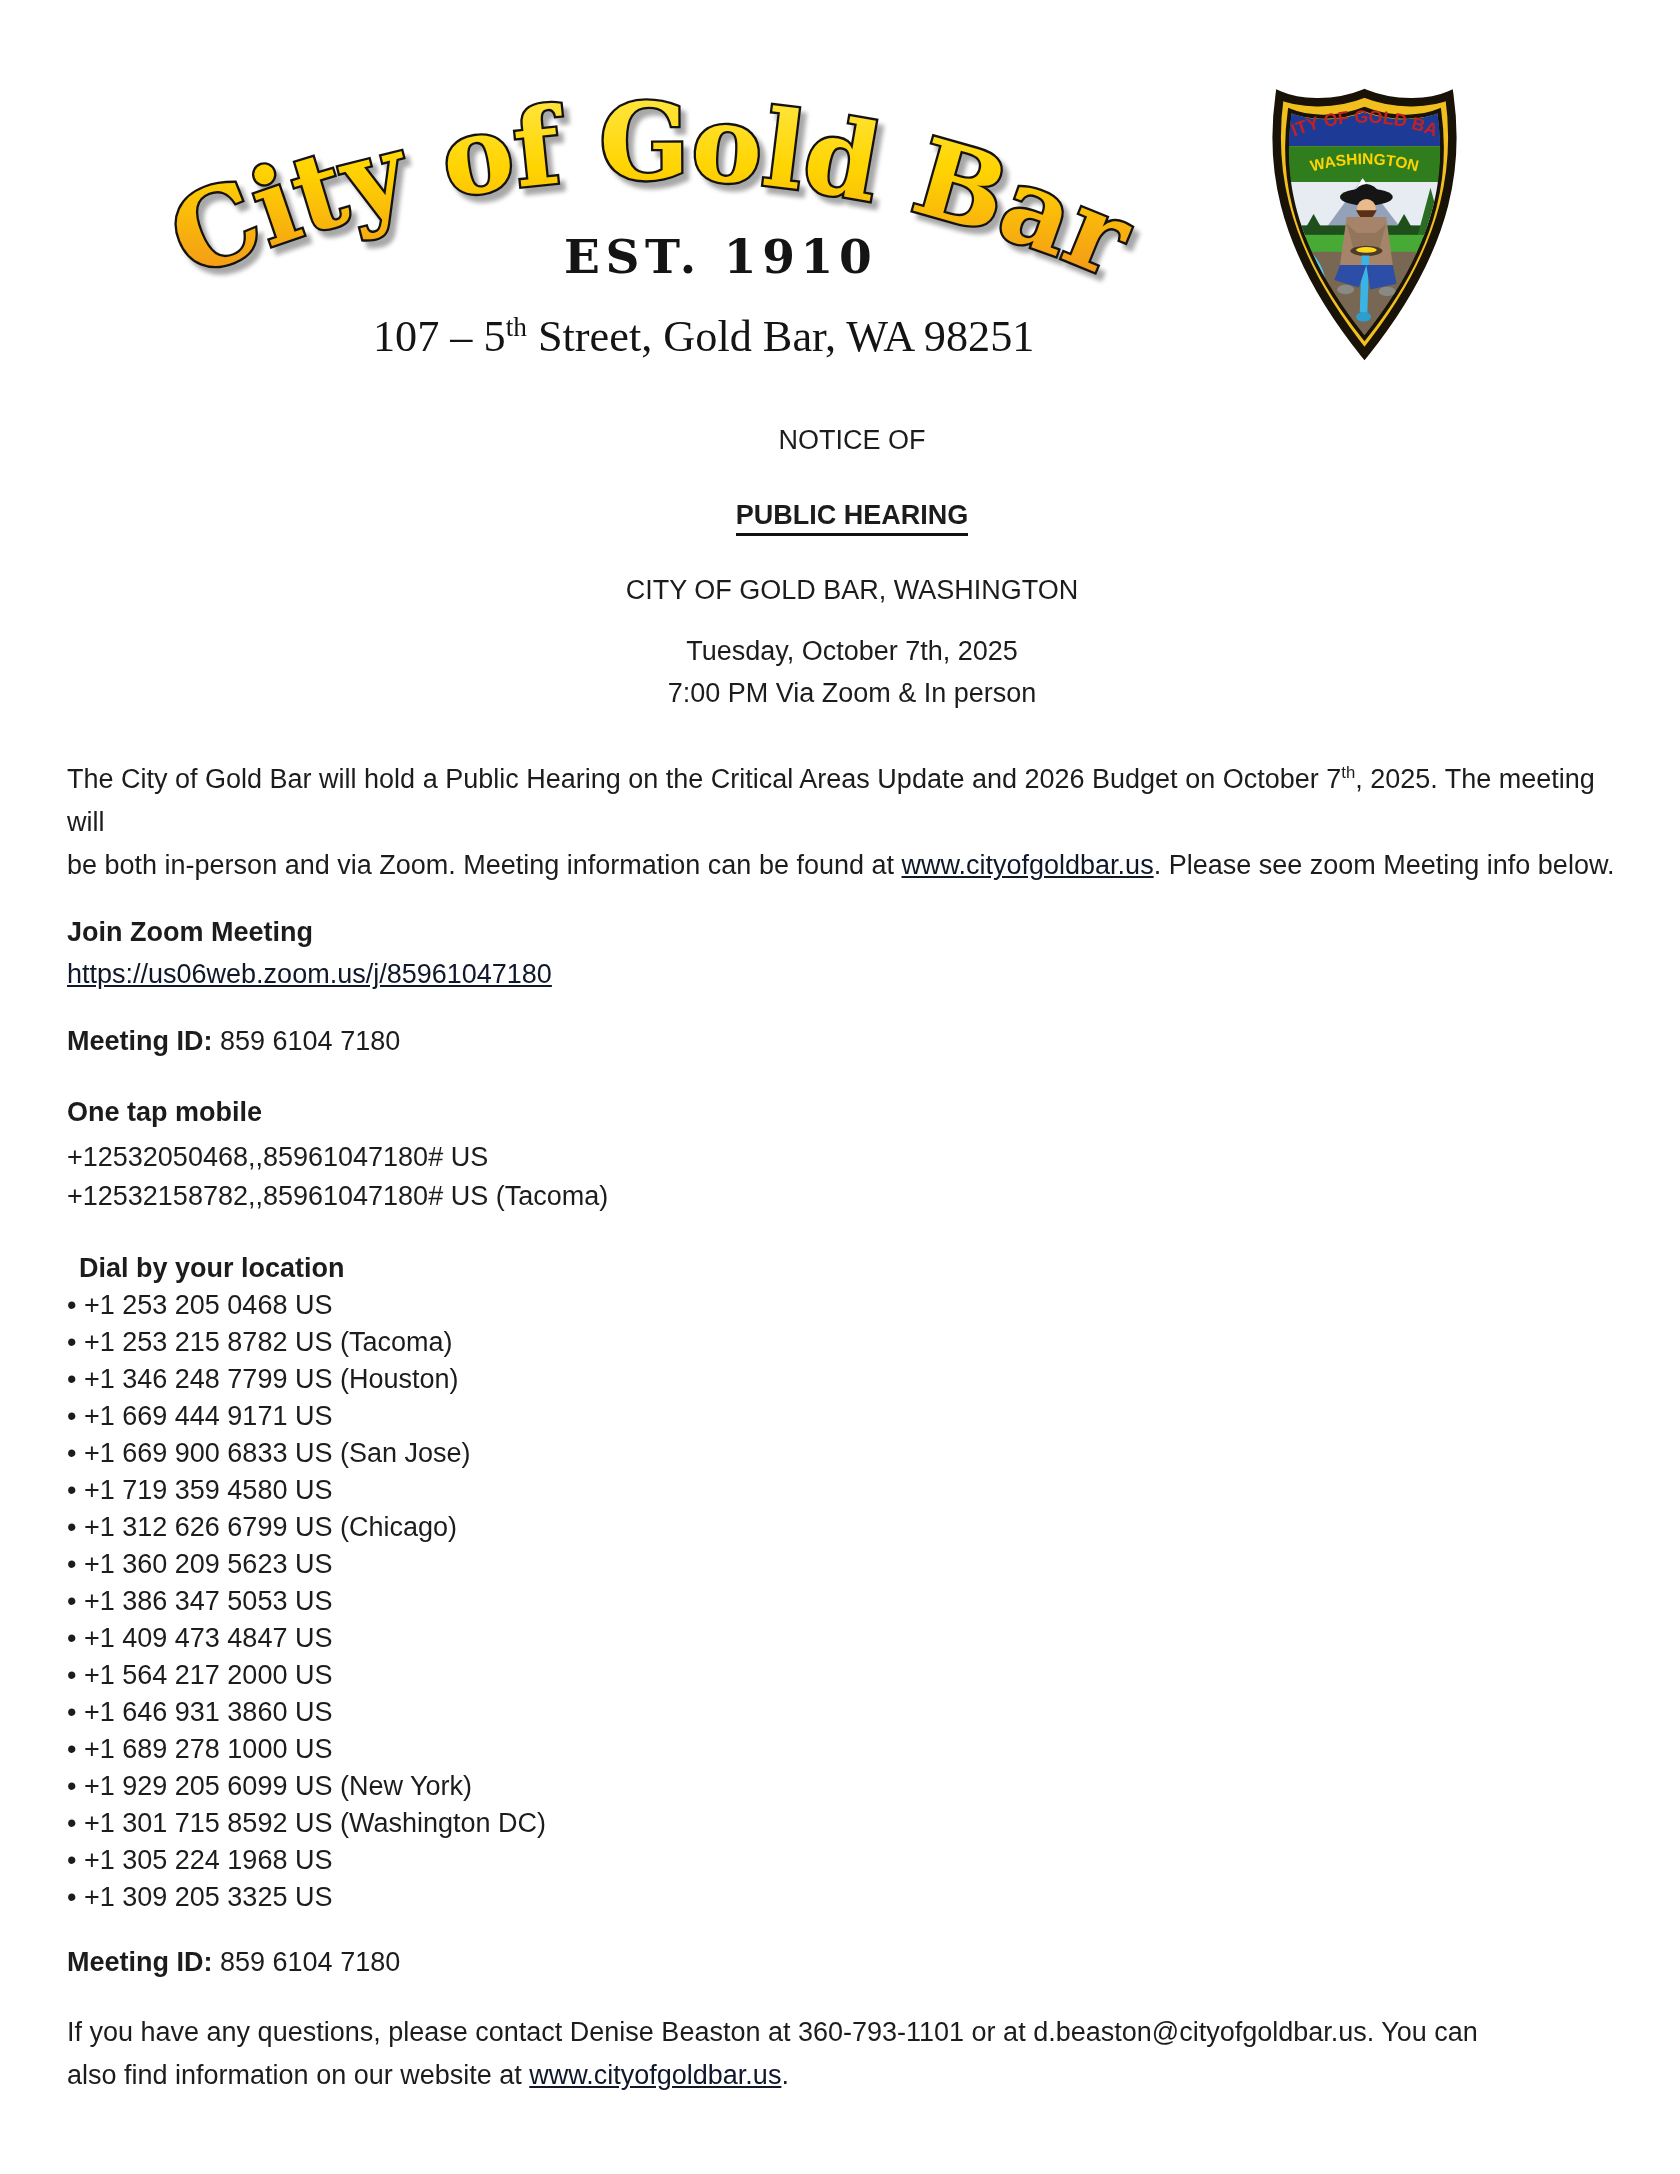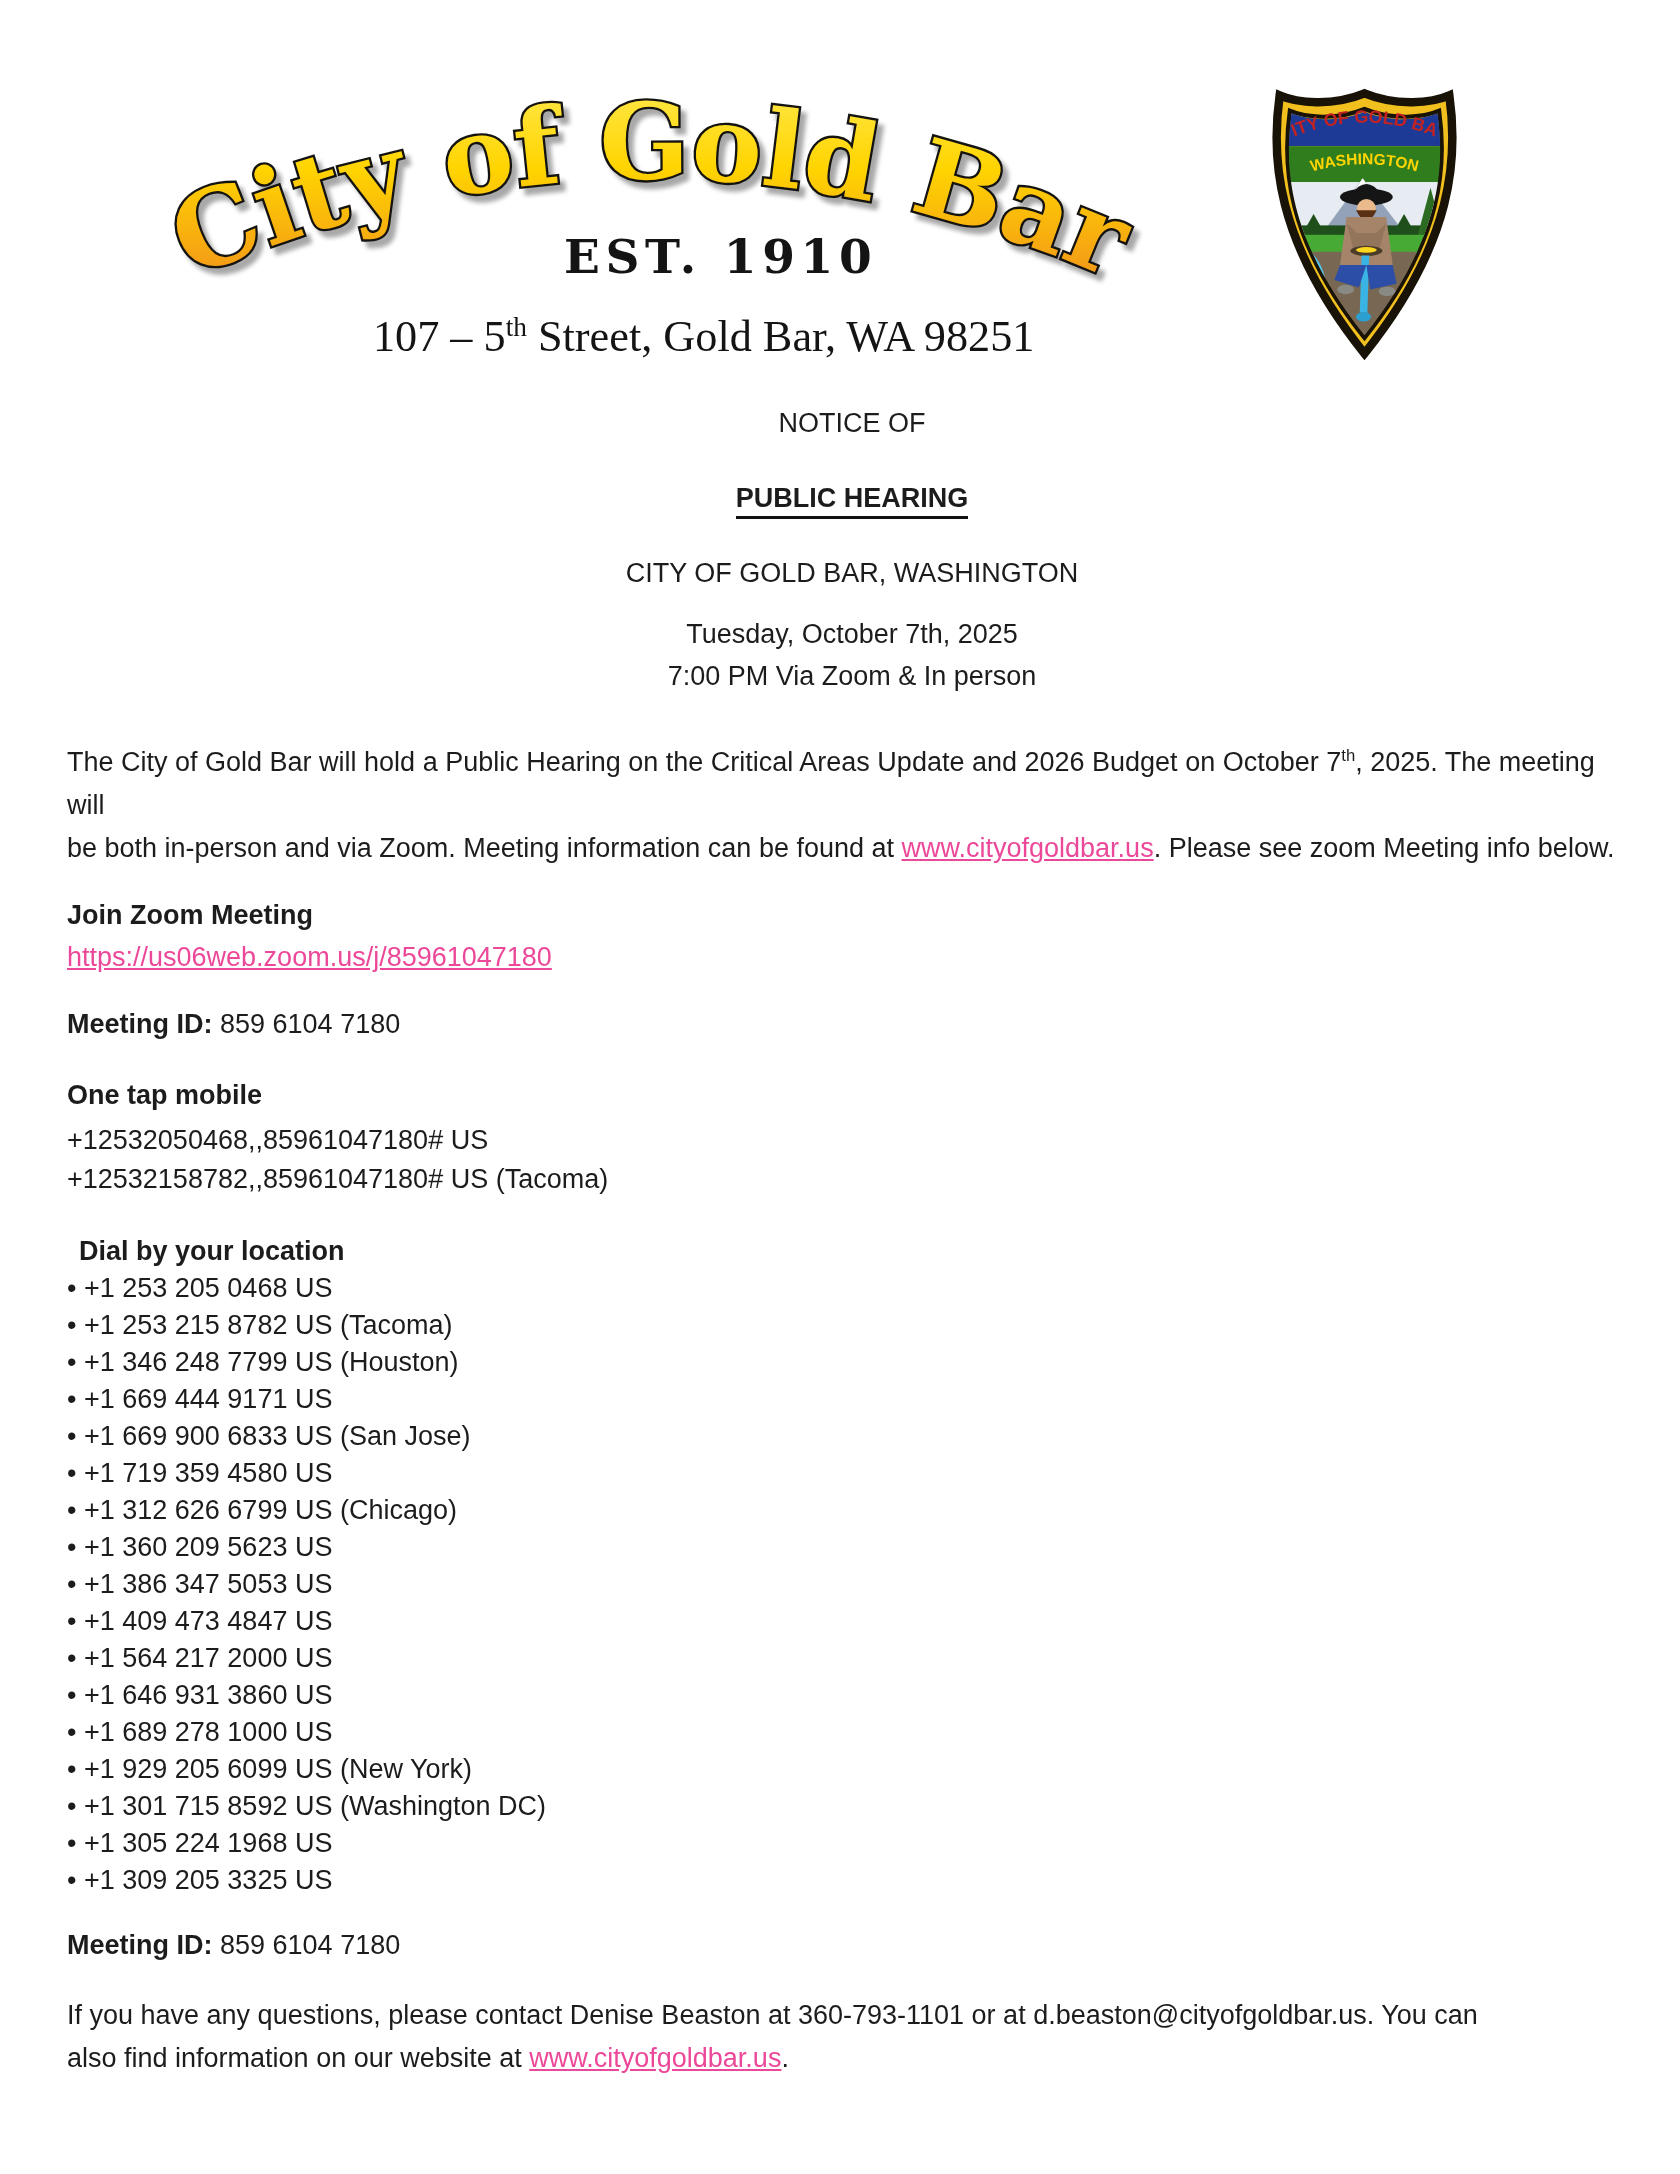--- a/index.html
+++ b/index.html
@@ -9,21 +9,21 @@
     background:#ffffff;
     font-family:"Liberation Sans", sans-serif;
     color:#1c1c1c;
     overflow:hidden;
   }
   
   .logo-svg { position:absolute; left:118px; top:71px; width:1064px; height:302px; }
   .badge-svg { position:absolute; left:1255px; top:84px; width:219px; height:279px; }
   .logo-arch { filter: drop-shadow(6px 7px 2px #a8a8a8); }
   
-  .content { position:absolute; left:67px; top:403px; width:1570px; font-size:27px; }
+  .content { position:absolute; left:67px; top:420px; width:1570px; font-size:27px; }
   .center { text-align:center; }
   .n1 { margin:2.8px 0 0;  line-height:34px; }
   .n2 { margin:41px 0 0; line-height:34px; font-weight:bold; }
   .n2 span { border-bottom:3.7px solid #111; padding-bottom:2.8px; }
   .n3 { margin:41px 0 0; line-height:34px; }
   .n4 { margin:27px 0 0; line-height:34px; }
   .n5 { margin:8.4px 0 0;  line-height:34px; }
   .para { line-height:43px; }
   .p1 { margin:41px 0 0; }
   .h-join   { margin:24px 0 0; font-weight:bold; line-height:42px; }
@@ -32,21 +32,21 @@
   .mid1     { margin:25px 0 0; }
   .h-onetap { margin:31px 0 6px; font-weight:bold; line-height:39px; }
   .tapline  { line-height:39px; }
   .h-dial   { margin:34px 12px 0; font-weight:bold; line-height:37px; }
   ul.dial { list-style:none; margin:0; padding:0; }
   ul.dial li { line-height:37px; }
   ul.dial li::before { content:"\2022\00a0"; }
   .mid2 { margin:25px 0 0; }
   .p2   { margin:28px 0 0; }
   .b { font-weight:bold; }
-  a.doc-link { color:#ec4899; text-decoration:underline; }
+  a.doc-link { color:#0f172a; text-decoration:underline; }
   sup.small { font-size:62%; }
 </style>
 </head>
 <body>
 
 <div class="page">
 
   <svg class="logo-svg" viewBox="0 0 1130 318" aria-hidden="true">
     <defs>
       <linearGradient id="goldgrad" x1="0" y1="0" x2="0" y2="1">

